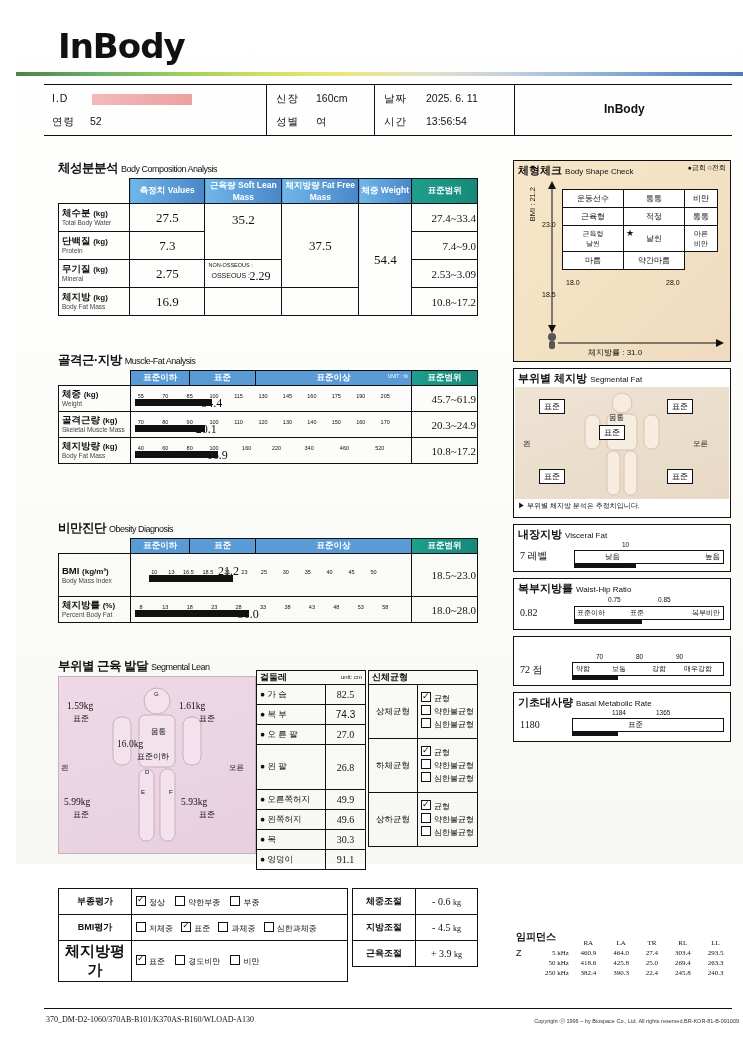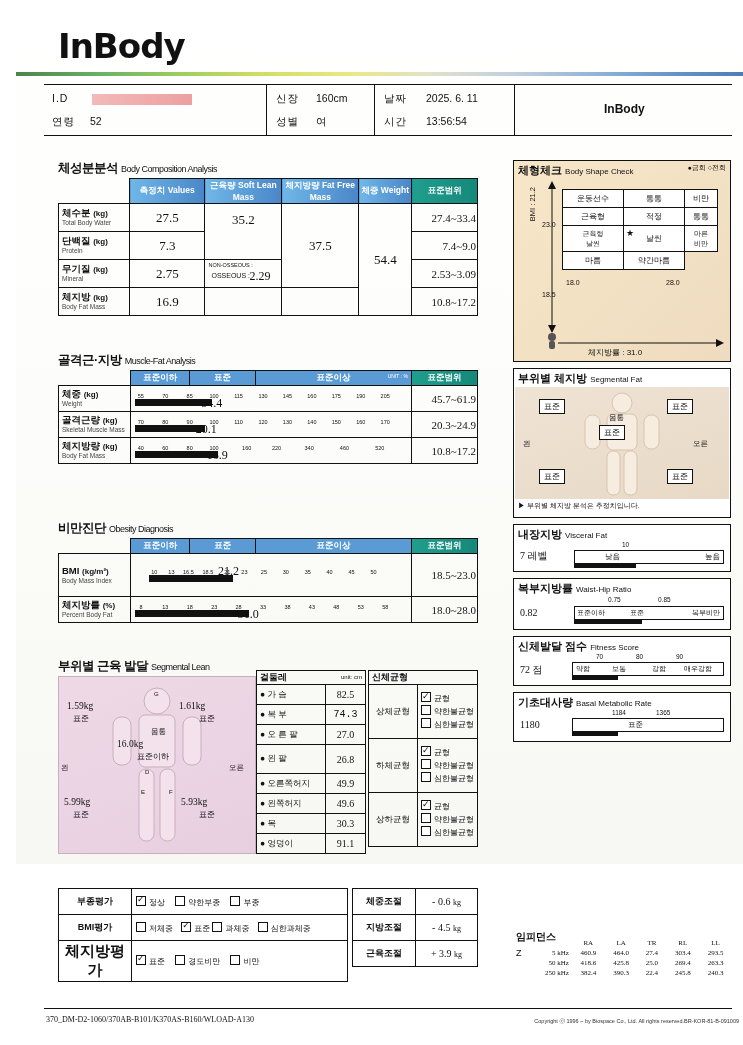--- a/index.html
+++ b/index.html
@@ -394,28 +394,28 @@
           <span>걸둘레</span>
           <span style="position:absolute;right:3px;top:3px;font-size:6px;font-weight:normal;">unit: cm</span>
         </td>
       </tr>
       <tr style="height:20px;">
             <td style="width:62px;font-size:8.5px;padding:0 3px;">● <span>가  슴</span></td>
             <td style="text-align:center;font-size:10px;font-family:'Liberation Serif',serif;">82.5</td>
           </tr>
       <tr style="height:20px;">
             <td style="font-size:8.5px;padding:0 3px;">● <span>복  부</span></td>
-            <td style="text-align:center;font-size:10px;font-family:Liberation Mono, monospace;">74.3</td>
+            <td style="text-align:center;font-size:10px;font-family:Liberation Sans, sans-serif;">74.3</td>
           </tr>
       <tr style="height:20px;">
             <td style="font-size:8.5px;padding:0 3px;">● <span>오 른 팔</span></td>
             <td style="text-align:center;font-size:10px;font-family:'Liberation Serif',serif;">27.0</td>
           </tr>
       <tr style="height:20px;">
-            <td style="font-size:8.5px;padding:8px 3px;">● <span>왼  팔</span></td>
+            <td style="font-size:8.5px;padding:16px 3px;">● <span>왼  팔</span></td>
             <td style="text-align:center;font-size:10px;font-family:'Liberation Serif',serif;">26.8</td>
           </tr>
       <tr style="height:20px;">
             <td style="font-size:8.5px;padding:0 3px;">● <span>오른쪽허지</span></td>
             <td style="text-align:center;font-size:10px;font-family:'Liberation Serif',serif;">49.9</td>
           </tr>
       <tr style="height:20px;">
             <td style="font-size:8.5px;padding:0 3px;">● <span>왼쪽허지</span></td>
             <td style="text-align:center;font-size:10px;font-family:'Liberation Serif',serif;">49.6</td>
           </tr>
@@ -580,24 +580,20 @@
         <div style="position:absolute;left:84px;top:0;font-size:6.5px;">0.85</div>
         <div style="position:absolute;left:0;top:10px;width:148px;height:12px;border:1px solid #111;"></div>
         <div style="position:absolute;left:3px;top:12px;font-size:7px;">표준이하</div>
         <div style="position:absolute;left:56px;top:12px;font-size:7px;">표준</div>
         <div style="position:absolute;right:4px;top:12px;font-size:7px;">복부비만</div>
         <div style="position:absolute;left:0;top:24px;width:68px;height:4px;background:#111;"></div>
       </div>
     </div>
 
     <div class="rbox" style="height:48px;">
-      <div class="rtitle">
-        <span>신체발달 점수</span>
-        <span class="en">Fitness Score</span>
-      </div>
       <div style="position:absolute;left:6px;top:26px;font-size:10px;font-family:'Liberation Serif',serif;">72 점</div>
       <div style="position:absolute;left:58px;top:16px;width:152px;">
         <div style="position:absolute;left:24px;top:0;font-size:6.5px;">70</div>
         <div style="position:absolute;left:64px;top:0;font-size:6.5px;">80</div>
         <div style="position:absolute;left:104px;top:0;font-size:6.5px;">90</div>
         <div style="position:absolute;left:0;top:9px;width:150px;height:12px;border:1px solid #111;"></div>
         <div style="position:absolute;left:4px;top:11px;font-size:7px;">약함</div>
         <div style="position:absolute;left:40px;top:11px;font-size:7px;">보통</div>
         <div style="position:absolute;left:80px;top:11px;font-size:7px;">강함</div>
         <div style="position:absolute;left:112px;top:11px;font-size:7px;">매우강함</div>
@@ -631,21 +627,21 @@
           <span><span class="chk on"></span><span>정상</span></span>
           <span style="margin-left:8px;"><span class="chk"></span><span>약한부종</span></span>
           <span style="margin-left:8px;"><span class="chk"></span><span>부종</span></span>
         </td>
       </tr>
       <tr style="height:26px;">
         <td style="text-align:center;font-size:9px;font-weight:bold;margin-left:31px;">BMI평가</td>
         <td style="padding:2px 4px;font-size:8px;">
           <span><span class="chk"></span><span>저체중</span></span>
           <span style="margin-left:6px;"><span class="chk on"></span><span>표준</span></span>
-          <span style=""><span class="chk"></span><span>과체중</span></span>
+          <span style="margin-left:6px;"><span class="chk"></span><span>과체중</span></span>
           <span style="margin-left:6px;"><span class="chk"></span><span>심한과체중</span></span>
         </td>
       </tr>
       <tr style="height:26px;">
         <td style="text-align:center;font-size:15px;font-weight:bold;">체지방평가</td>
         <td style="padding:2px 4px;font-size:8px;">
           <span><span class="chk on"></span><span>표준</span></span>
           <span style="margin-left:8px;"><span class="chk"></span><span>경도비만</span></span>
           <span style="margin-left:8px;"><span class="chk"></span><span>비만</span></span>
         </td>

